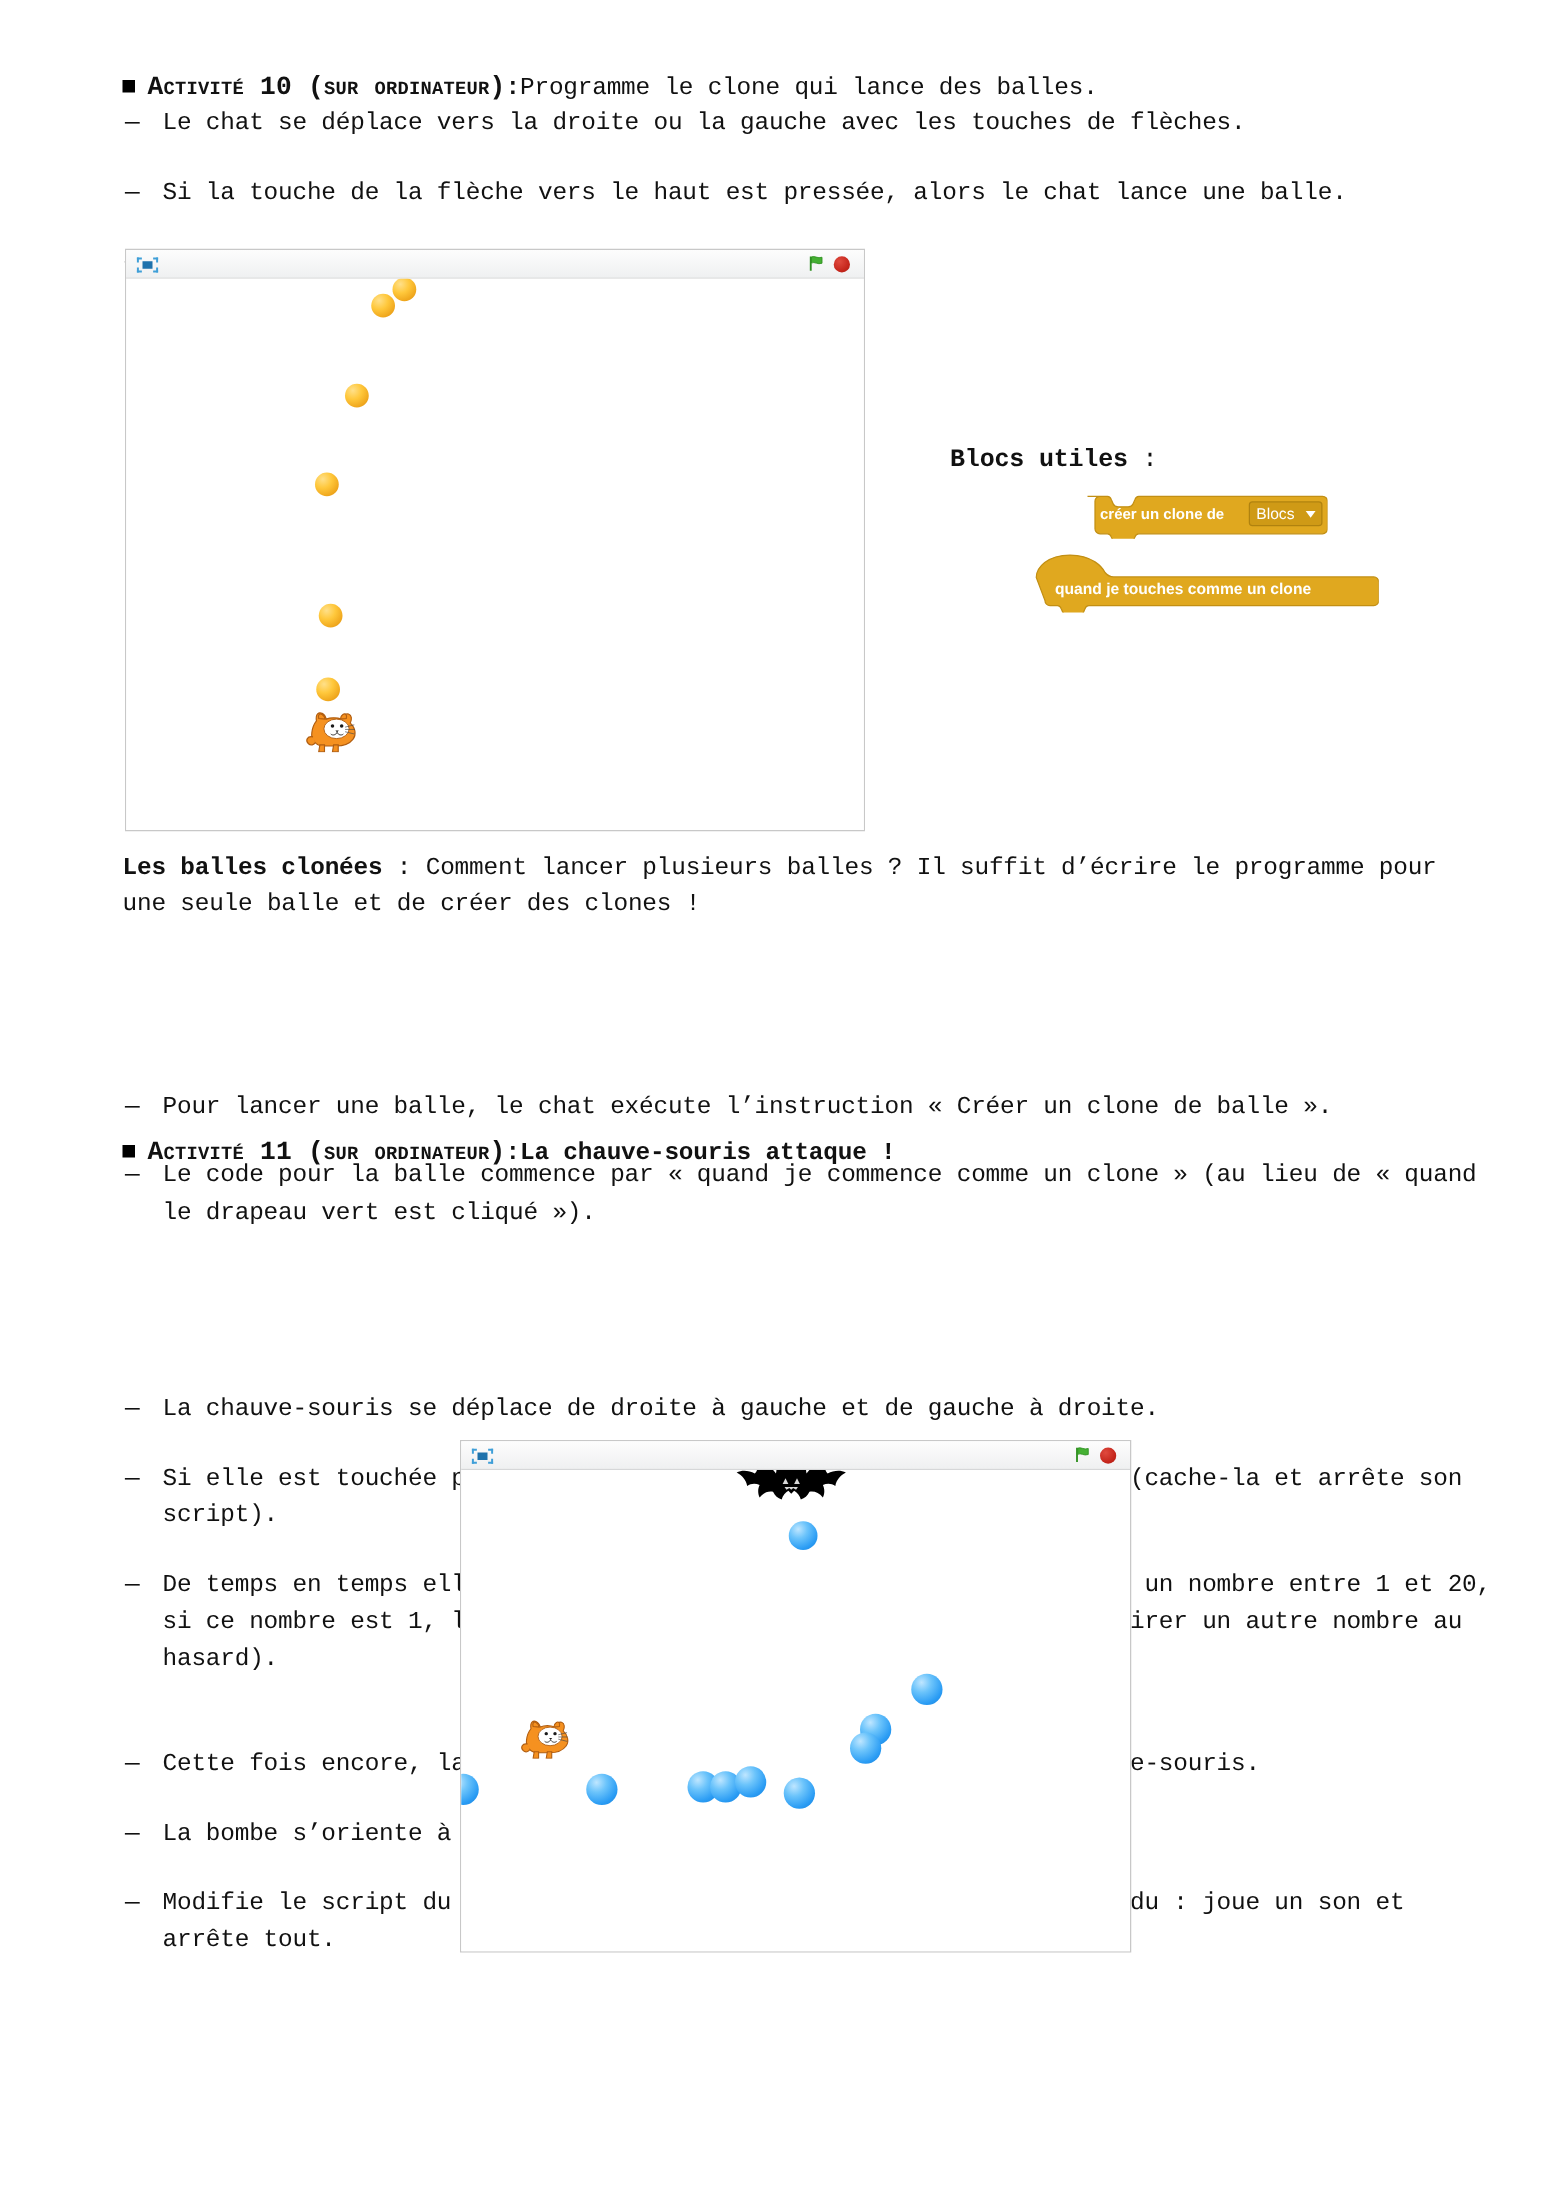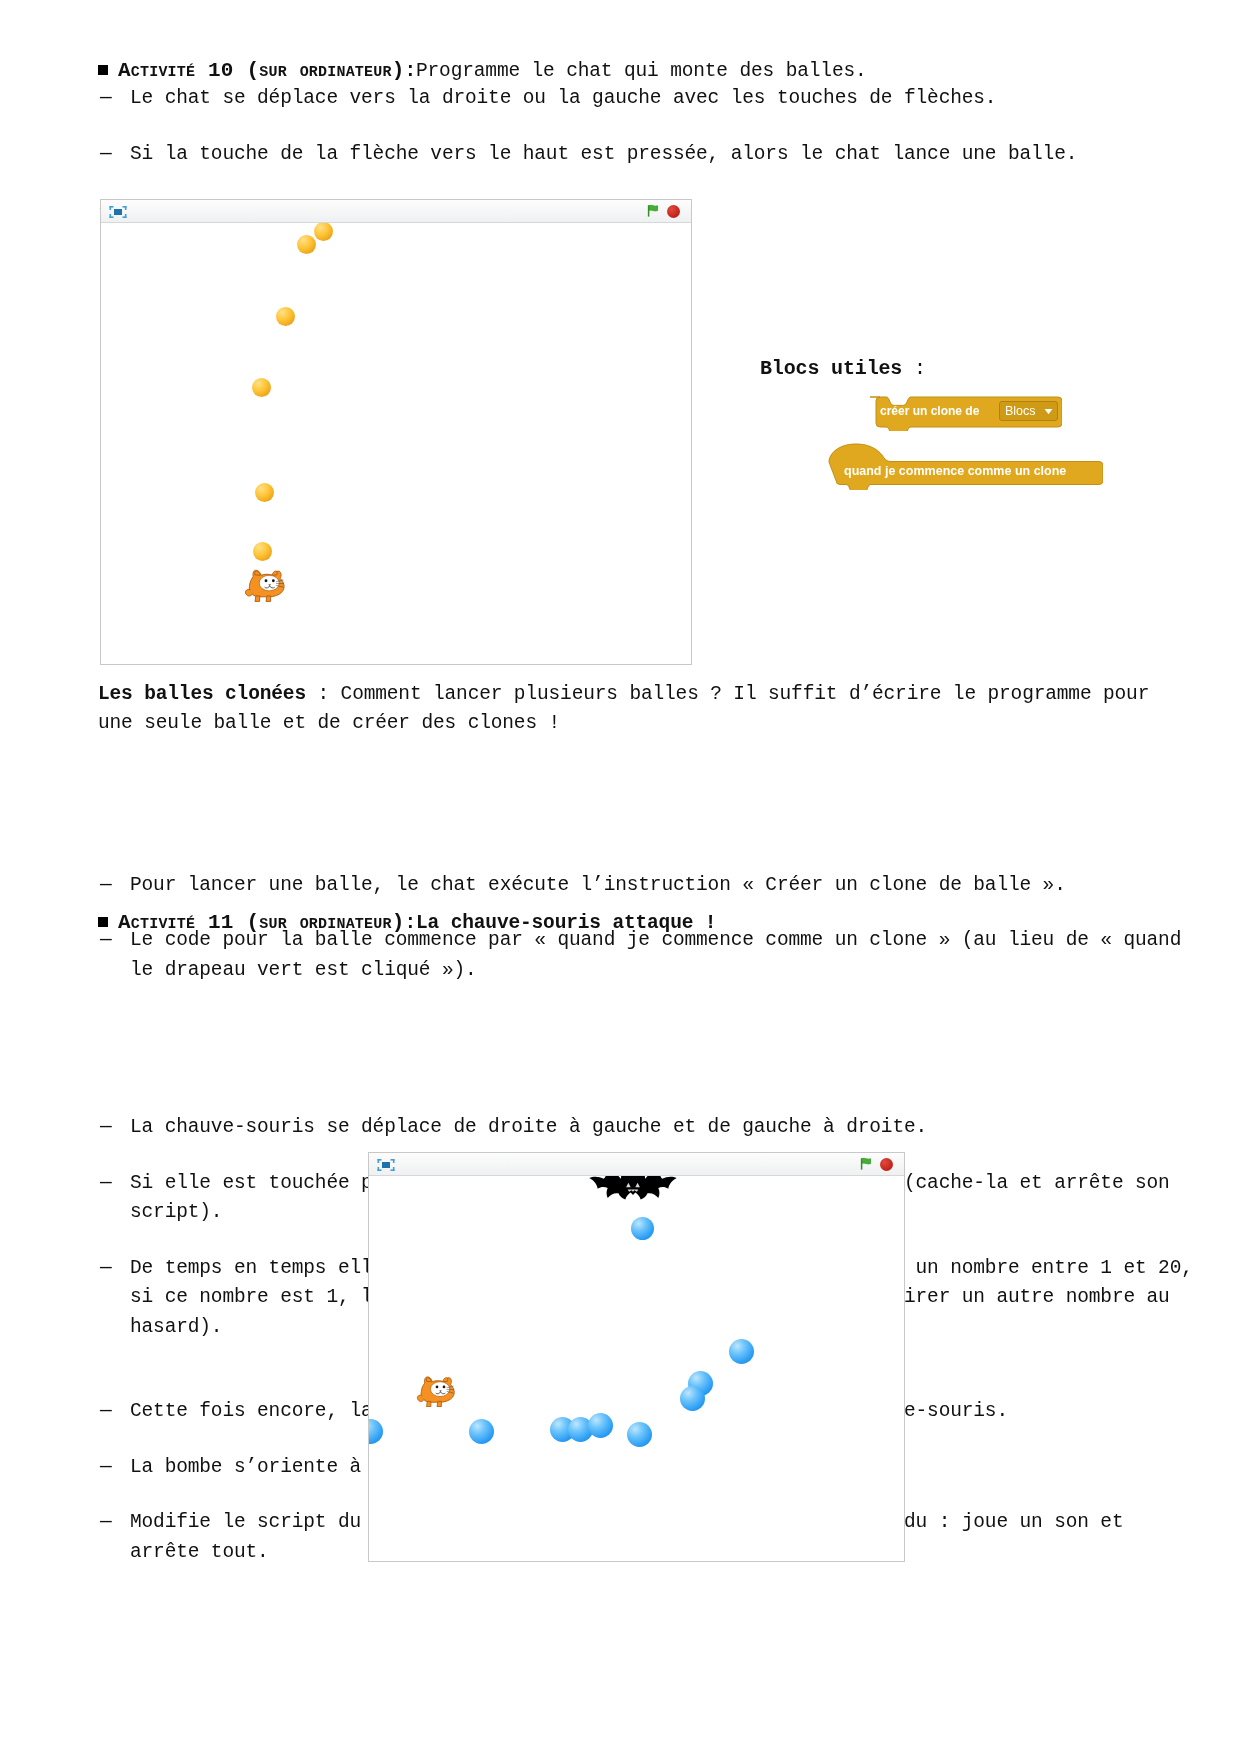--- a/index.html
+++ b/index.html
@@ -90,21 +90,21 @@
 </style>
 </head>
 <body>
 
 <div class="page">
 
   <div class="txt head-line" style="left:98px;top:56px;width:1060px;">
     <span class="sq"></span>
     <span class="smallcaps">Activité 10 (sur ordinateur)</span>
     <span class="bold"> : </span>
-    <span class="normal">Programme le chat qui monte des balles.</span>
+    <span class="normal">Programme le clone qui lance des balles.</span>
   </div>
 
   <div class="txt bulletrow" style="left:98px;top:84px;width:1060px;">
     <span class="dash">—</span>
     <span>Le chat se déplace vers la droite ou la gauche avec les touches de flèches.</span>
   </div>
   <div class="txt bulletrow" style="left:98px;top:110px;width:1060px;">
     <span class="dash">—</span>
     <span>Si la touche de la flèche vers le haut est pressée, alors le chat lance une balle.</span>
   </div>
@@ -177,21 +177,21 @@
       <svg viewBox="0 0 10 8" style="position:absolute;right:4px;top:6px;width:9px;height:7px;">
         <path d="M0.5 1 L9.5 1 L5 7 Z" fill="#ffffff"></path>
       </svg>
     </div>
   </div>
 
   <div style="position:absolute;left:828px;top:452px;width:275px;height:38px;">
     <svg viewBox="0 0 275 48" style="position:absolute;left:0;top:-10px;width:275px;height:48px;">
       <path d="M1 20 C1 12 10 2 28 2 C46 2 54 12 56 16 C58 18.5 60 19.5 63 19.5 h208 a4 4 0 0 1 4 4 v15 a4 4 0 0 1 -4 4 h-228 c-1.5 0 -2.5 1 -3 2.5 l-1.5 3.5 c-0.7 1.6 -2 2.4 -4 2.4 h-8 c-2 0 -3.3 -0.8 -4 -2.4 l-1.5 -3.5 c-0.5 -1.5 -1.5 -2.5 -3 -2.5 h-6 a4 4 0 0 1 -4 -4 z" fill="#e0a81f" stroke="#c28f14" stroke-width="1"></path>
     </svg>
-    <span style="position:absolute;left:16px;top:12px;color:#fff;font-weight:700;font-size:12.5px;font-family:'Liberation Sans',sans-serif;white-space:nowrap;">quand je commence comme un clone</span>
+    <span style="position:absolute;left:16px;top:12px;color:#fff;font-weight:700;font-size:12.5px;font-family:'Liberation Sans',sans-serif;white-space:nowrap;">quand je touches comme un clone</span>
   </div>
 
   <div class="txt" style="left:98px;top:680px;width:1065px;">
     <span class="bold">Les balles clonées</span><span> : Comment lancer plusieurs balles ? Il suffit d’écrire le programme pour une seule balle et de créer des clones !</span>
   </div>
 
   <div class="txt bulletrow" style="left:98px;top:782px;width:1065px;">
     <span class="dash">—</span>
     <span>Pour lancer une balle, le chat exécute l’instruction « Créer un clone de balle ».</span>
   </div>

